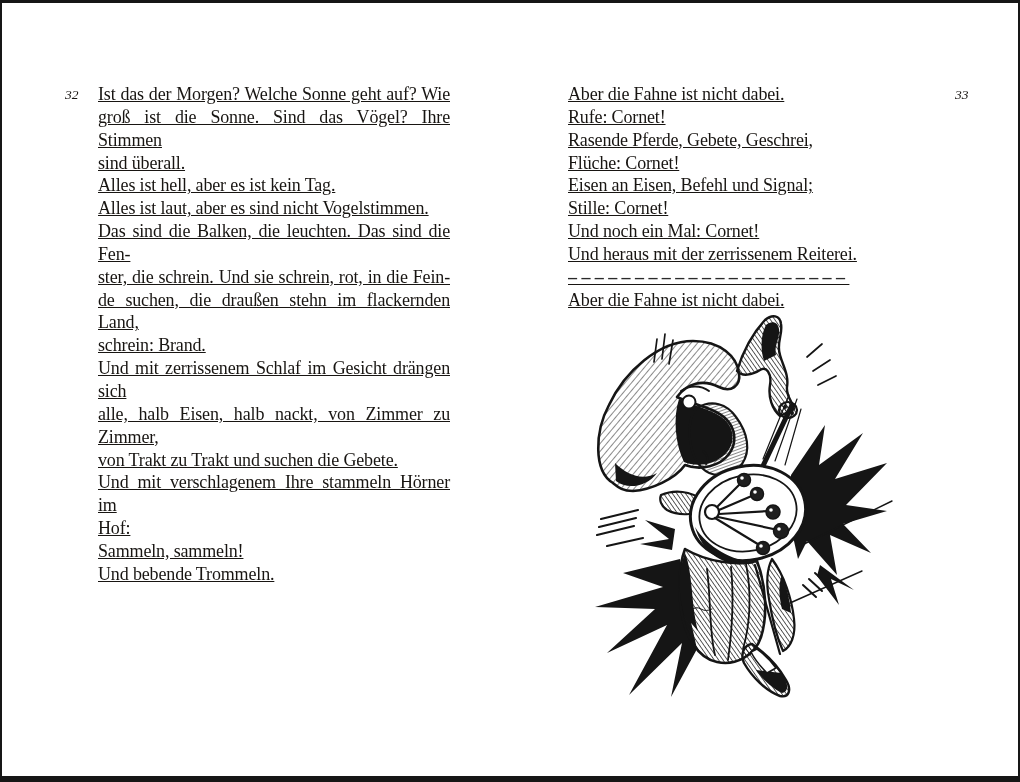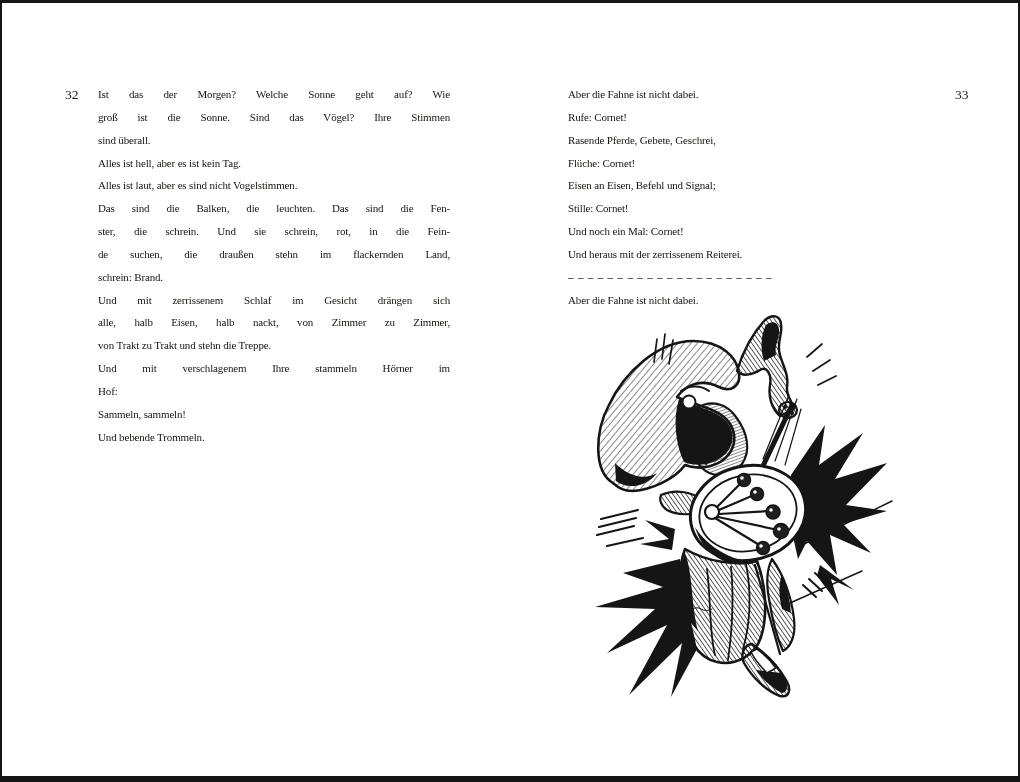--- a/index.html
+++ b/index.html
@@ -12,39 +12,41 @@
     border-left:2px solid var(--ink,#161616);
     border-right:2px solid var(--ink,#161616);
     border-bottom:6px solid var(--ink,#161616);
     overflow:hidden;
     font-family:"Liberation Serif","DejaVu Serif",serif;
     color:var(--text,#181512);
   }
   .textcol{
     position:absolute;
     width:352px;
-    font-size:11px;
+    font-size:18px;
     line-height:22.85px;
     letter-spacing:-0.15px;
+    text-decoration:underline;
   }
   .textcol.left-text{left:96px;top:80px;}
   .textcol.right-text{left:566px;top:80px;}
   .line{white-space:normal;}
   .line.just{text-align:justify;text-align-last:justify;}
   .line.dashes{
     letter-spacing:4.4px;
     font-weight:bold;
     color:#2a2a2a;
     overflow:hidden;
     white-space:nowrap;
   }
   .pagenum{
     position:absolute;
     font-size:13.5px;
     line-height:16px;
+    font-style:italic;
   }
   .pagenum.num-left{left:63px;top:84px;}
   .pagenum.num-right{left:937px;top:84px;margin-left:16px;}
   figure.illustration{
     position:absolute;
     left:583px;top:310px;
     width:332px;height:390px;
     margin:0;padding:0;
   }
   figure.illustration svg{display:block;width:100%;height:100%;}
@@ -63,21 +65,21 @@
       <div class="line just">groß ist die Sonne. Sind das Vögel? Ihre Stimmen</div>
       <div class="line">sind überall.</div>
       <div class="line">Alles ist hell, aber es ist kein Tag.</div>
       <div class="line">Alles ist laut, aber es sind nicht Vogelstimmen.</div>
       <div class="line just">Das sind die Balken, die leuchten. Das sind die Fen-</div>
       <div class="line just">ster, die schrein. Und sie schrein, rot, in die Fein-</div>
       <div class="line just">de suchen, die draußen stehn im flackernden Land,</div>
       <div class="line">schrein: Brand.</div>
       <div class="line just">Und mit zerrissenem Schlaf im Gesicht drängen sich</div>
       <div class="line just">alle, halb Eisen, halb nackt, von Zimmer zu Zimmer,</div>
-      <div class="line">von Trakt zu Trakt und stehn die Treppe.</div>
+      <div class="line">von Trakt zu Trakt und suchen die Gebete.</div>
       <div class="line just">Und mit verschlagenem Ihre stammeln Hörner im</div>
       <div class="line">Hof:</div>
       <div class="line">Sammeln, sammeln!</div>
       <div class="line">Und bebende Trommeln.</div>
     </div>
 
   <div class="textcol right-text">
       <div class="line">Aber die Fahne ist nicht dabei.</div>
       <div class="line">Rufe: Cornet!</div>
       <div class="line">Rasende Pferde, Gebete, Geschrei,</div>

